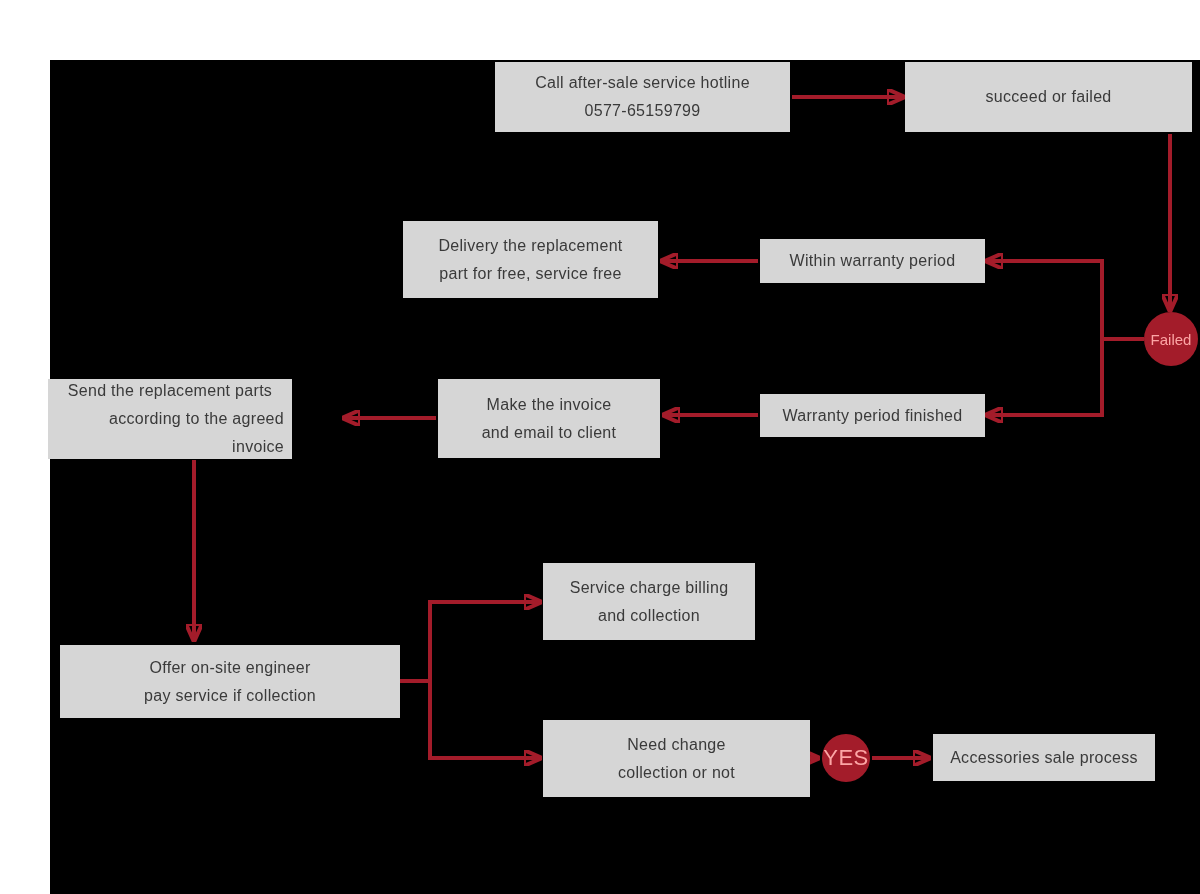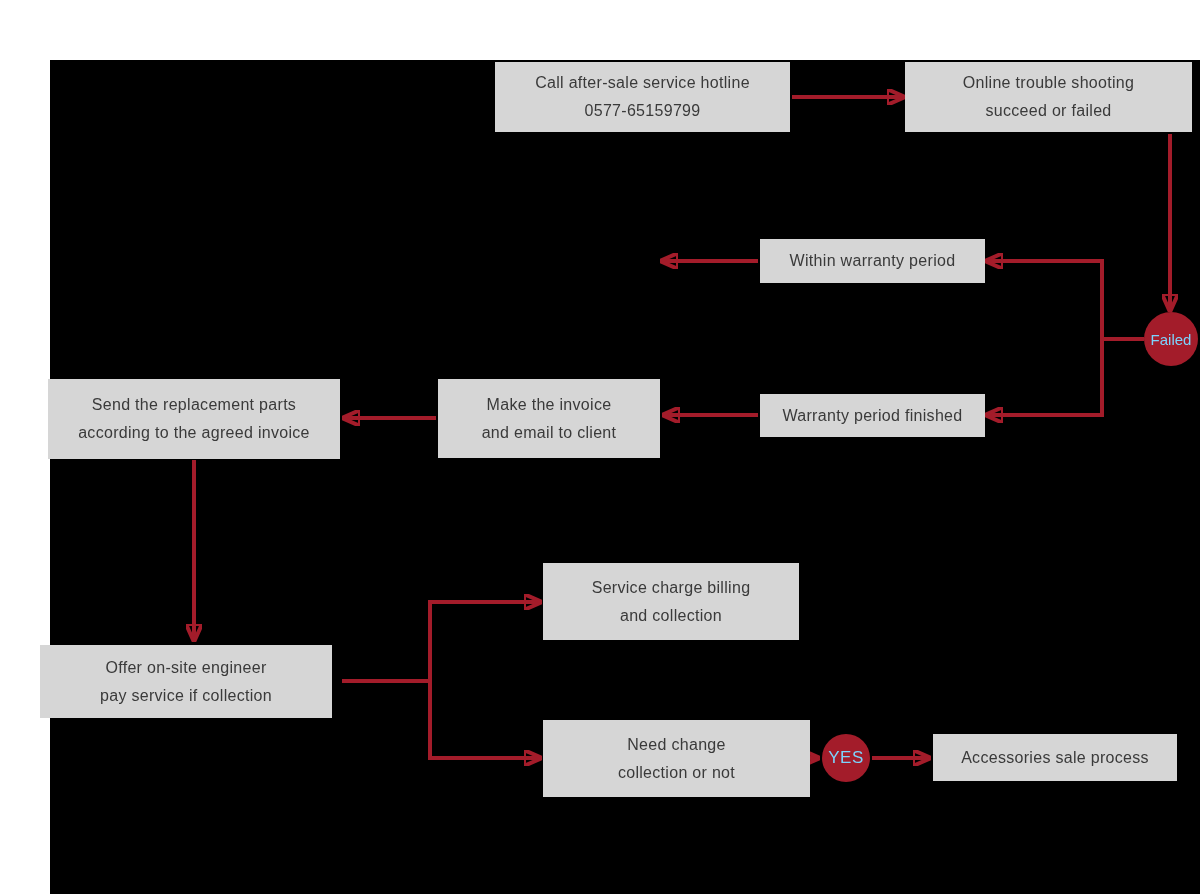--- a/index.html
+++ b/index.html
@@ -34,25 +34,25 @@
   .box {
     background: #d6d6d6;
     color: #3a3a3a;
     font-size: 16px;
     line-height: 28px;
     letter-spacing: 0.3px;
     padding: 2px 8px;
   }
   .circle {
     background: #a31c2a;
-    color: #7dd3fc;
+    color: #fca5a5;
     border-radius: 50%;
   }
   .circle-failed { font-size: 15px; }
-  .circle-yes { font-size: 17px; letter-spacing: 0.5px; }
+  .circle-yes { font-size: 22px; letter-spacing: 0.5px; }
   svg.connectors {
     position: absolute;
     left: 0;
     top: 0;
     pointer-events: none;
   }
   svg.connectors path {
     stroke: #a31c2a;
     stroke-width: 4;
     fill: none;
@@ -84,63 +84,66 @@
     <path d="M767,758 L818,758" marker-end="url(#arrow)"></path>
     <path d="M872,758 L929,758" marker-end="url(#arrow)"></path>
   </svg>
 
   <div class="node box" style="left:495px;top:62px;width:295px;height:70px">
     <span>Call after-sale service hotline</span>
     <span>0577-65159799</span>
   </div>
 
   <div class="node box" style="left:905px;top:62px;width:287px;height:70px">
-    <span>Online trouble shooting</span>
     <span>succeed or failed</span>
   </div>
 
   <div class="node circle circle-failed" style="left:1144px;top:312px;width:54px;height:54px">
     <span>Failed</span>
   </div>
 
   <div class="node box" style="left:760px;top:239px;width:225px;height:44px">
     <span>Within warranty period</span>
   </div>
 
+  <div class="node box" style="left:403px;top:221px;width:255px;height:77px">
+    <span>Delivery the replacement</span>
+    <span>part for free, service free</span>
+  </div>
 
   <div class="node box" style="left:438px;top:379px;width:222px;height:79px">
     <span>Make the invoice</span>
     <span>and email to client</span>
   </div>
 
   <div class="node box" style="left:760px;top:394px;width:225px;height:43px">
     <span>Warranty period finished</span>
   </div>
 
-  <div class="node box" style="left:48px;top:379px;width:292px;height:80px">
+  <div class="node box" style="left:48px;top:379px;width:244px;height:80px">
     <span>Send the replacement parts</span>
     <span>according to the agreed invoice</span>
   </div>
 
-  <div class="node box" style="left:40px;top:645px;width:292px;height:73px">
+  <div class="node box" style="left:60px;top:645px;width:340px;height:73px">
     <span>Offer on-site engineer</span>
     <span>pay service if collection</span>
   </div>
 
-  <div class="node box" style="left:543px;top:563px;width:256px;height:77px">
+  <div class="node box" style="left:543px;top:563px;width:212px;height:77px">
     <span>Service charge billing</span>
     <span>and collection</span>
   </div>
 
   <div class="node box" style="left:543px;top:720px;width:267px;height:77px">
     <span>Need change</span>
     <span>collection or not</span>
   </div>
 
   <div class="node circle circle-yes" style="left:822px;top:734px;width:48px;height:48px">
     <span>YES</span>
   </div>
 
-  <div class="node box" style="left:933px;top:734px;width:244px;height:47px">
+  <div class="node box" style="left:933px;top:734px;width:222px;height:47px">
     <span>Accessories sale process</span>
   </div>
 
 </div>
 
 </body></html>

